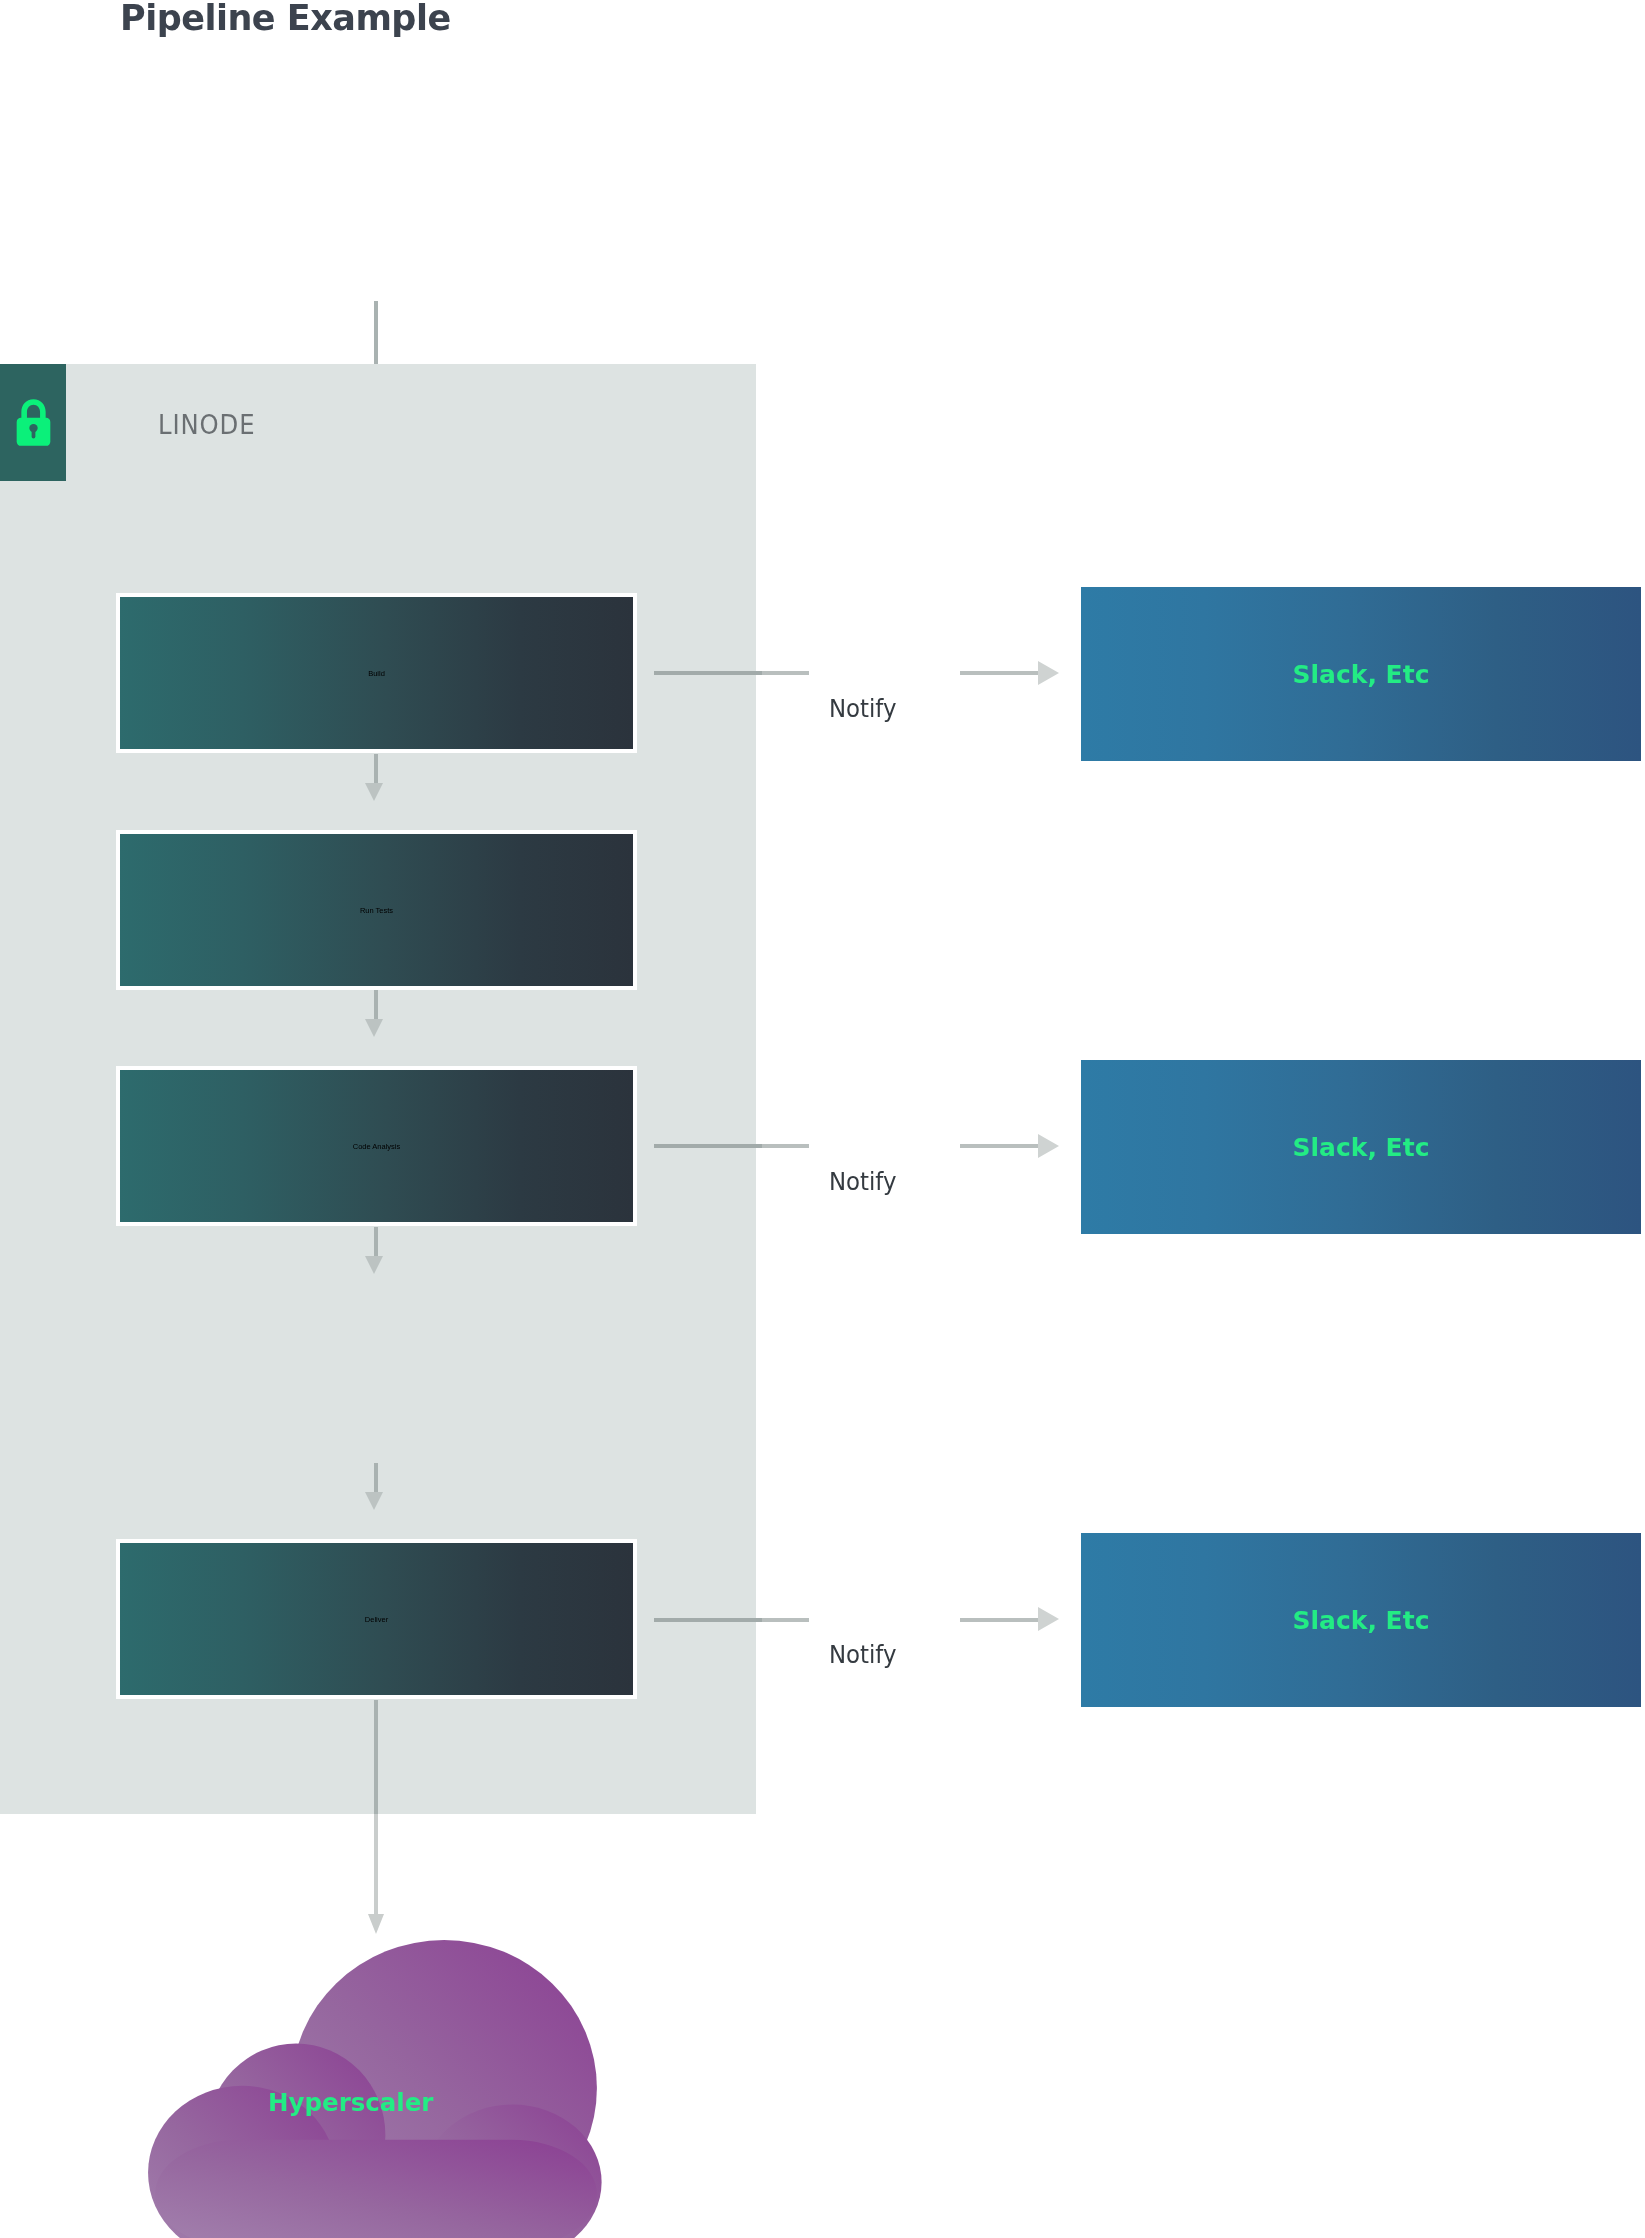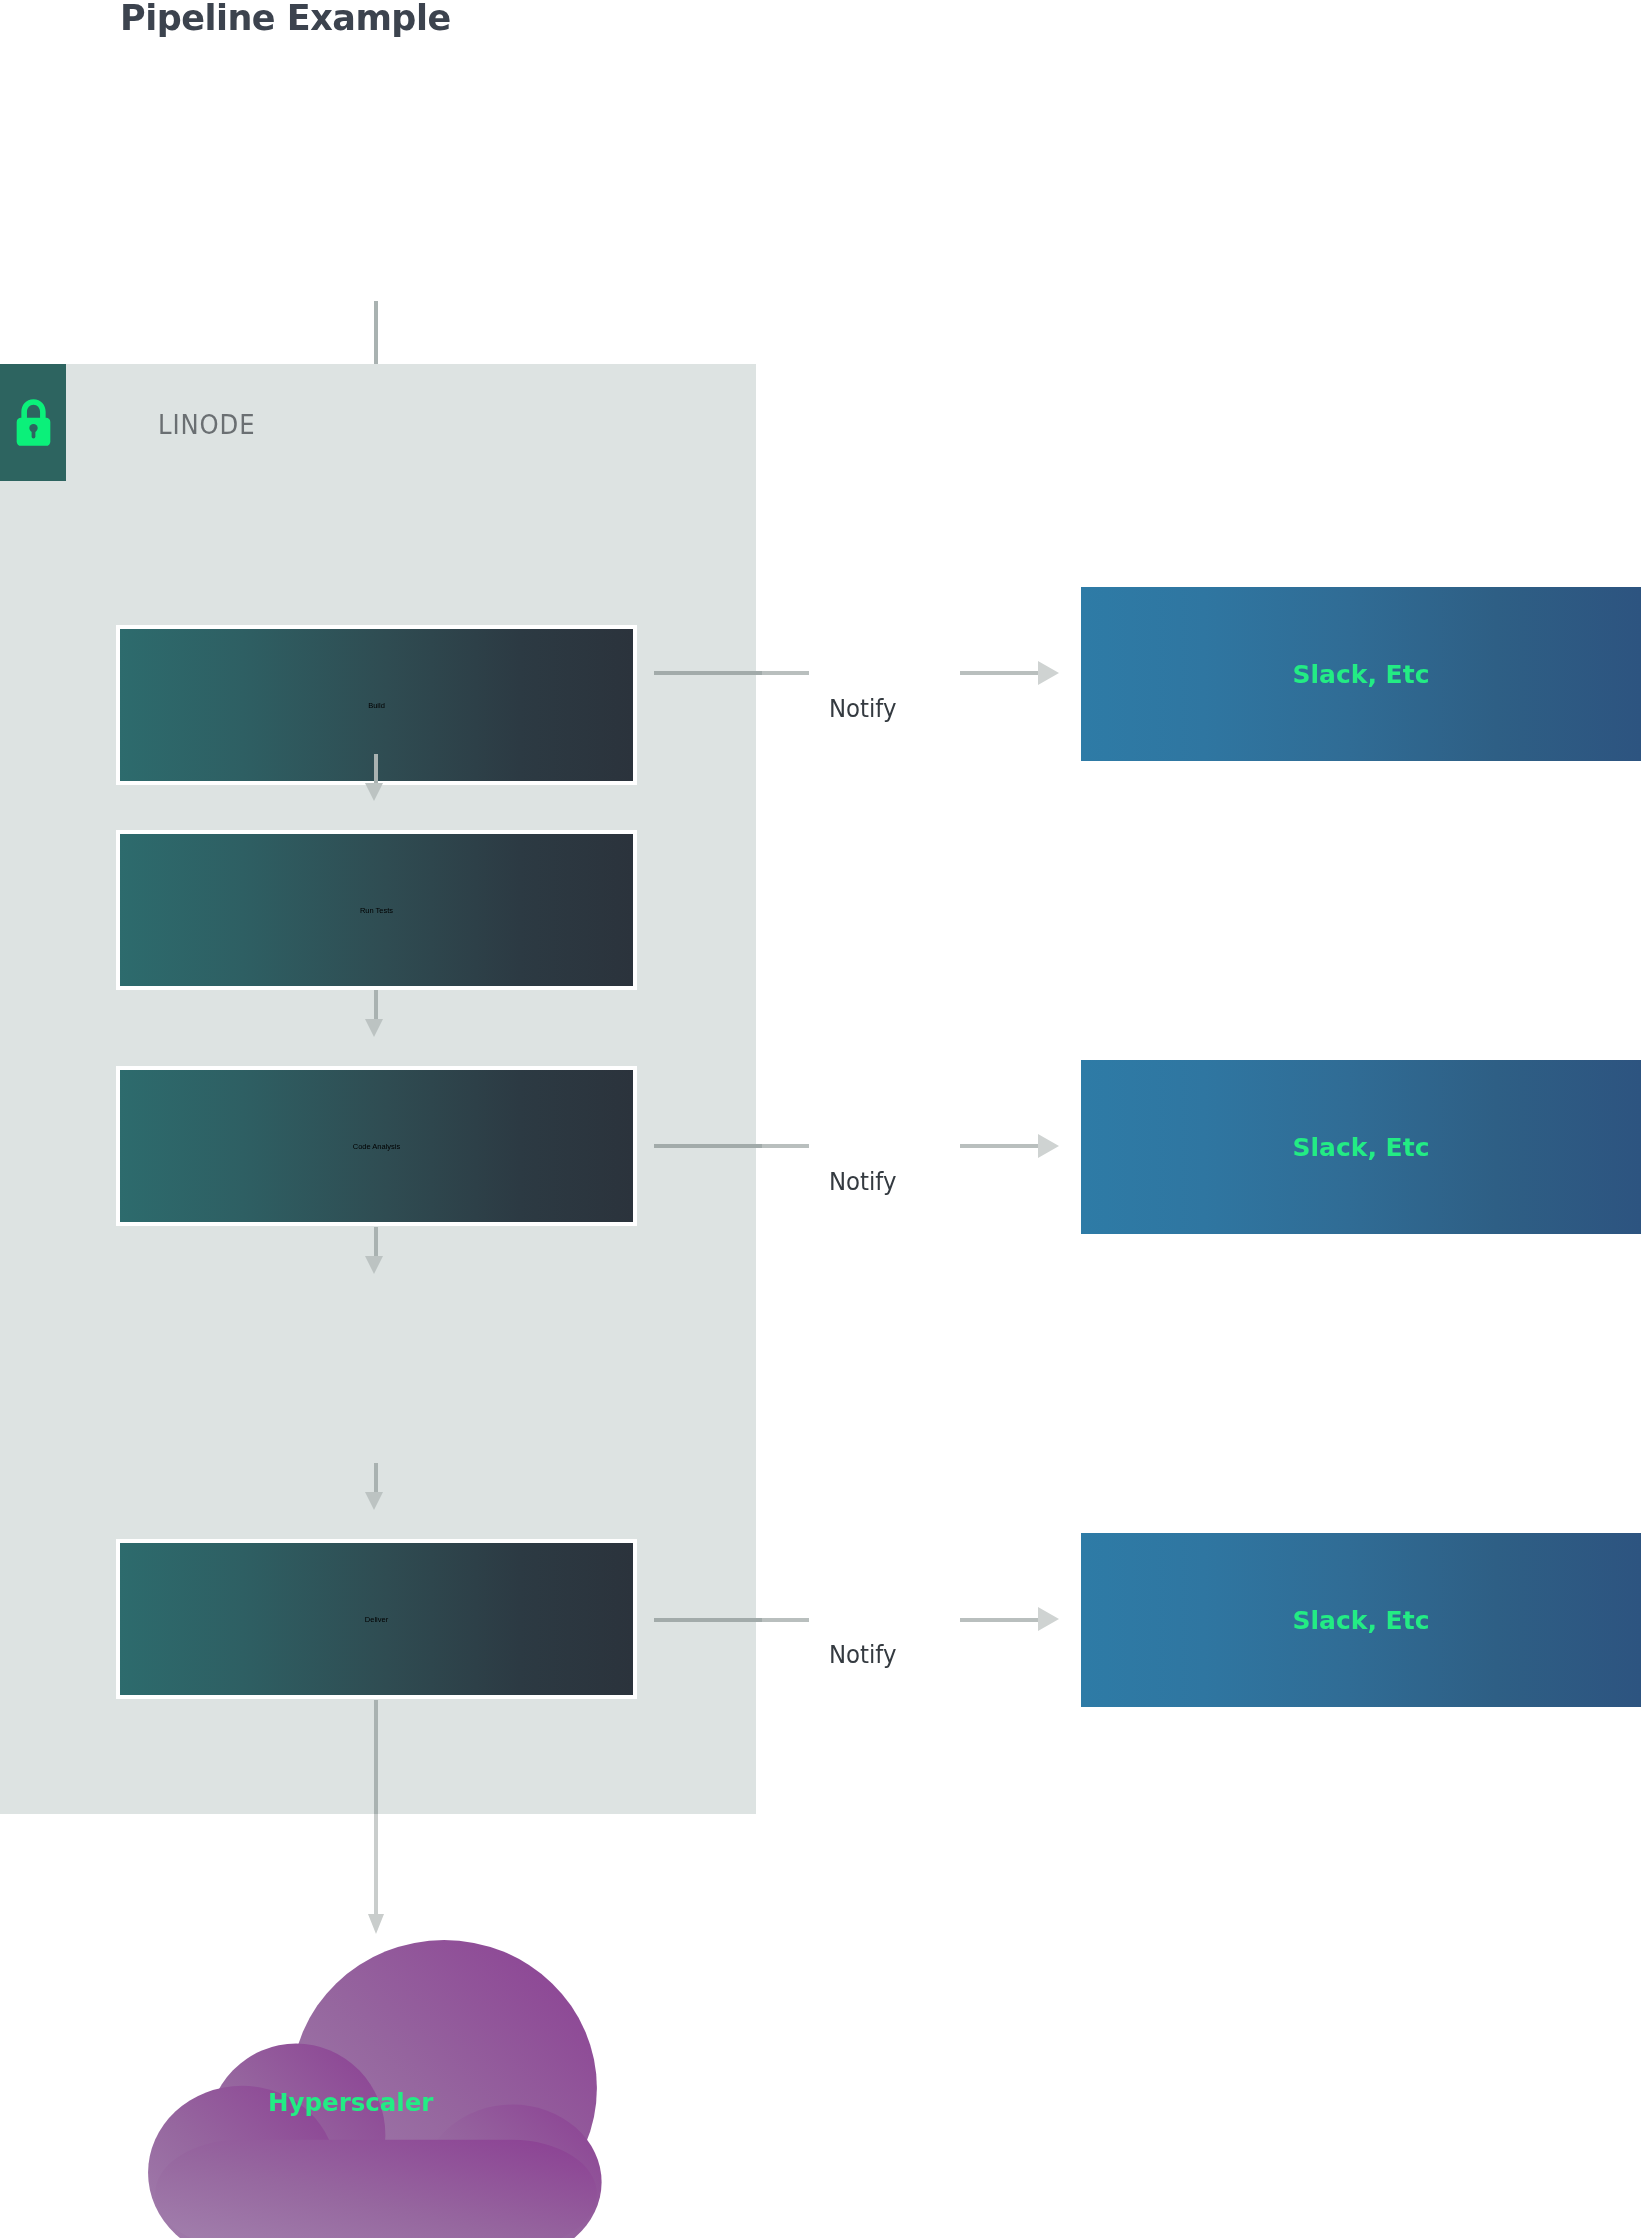--- a/index.html
+++ b/index.html
@@ -115,21 +115,21 @@
     <svg width="43" height="53" viewBox="0 0 92 112" aria-hidden="true">
       <path d="M46 6 C30 6 20 18 20 33 L20 48 L32 48 L32 33 C32 25 38 18 46 18 C54 18 60 25 60 33 L60 48 L72 48 L72 33 C72 18 62 6 46 6 Z" fill="#0bf07a"></path>
       <rect x="10" y="46" width="72" height="60" rx="9" fill="#0bf07a"></rect>
       <circle cx="46" cy="68" r="9" fill="#2d6460"></circle>
       <rect x="42" y="68" width="8" height="22" rx="4" fill="#2d6460"></rect>
     </svg>
   </div>
 
   <div class="panel-label">LINODE</div>
 
-  <div class="framed" style="left:116px;top:593px;width:521px;height:160px;margin-top:32px;">
+  <div class="framed" style="left:116px;top:593px;width:521px;height:160px;">
     <div class="inner">
         <span class="lbl">Build</span>
       </div>
   </div>
   <div class="vline" style="left:374px;top:754px;height:33px;"></div>
   <div class="vhead" style="left:365px;top:783px;"></div>
 
   <div class="framed" style="left:116px;top:830px;width:521px;height:160px;">
     <div class="inner">
         <span class="lbl">Run Tests</span>

